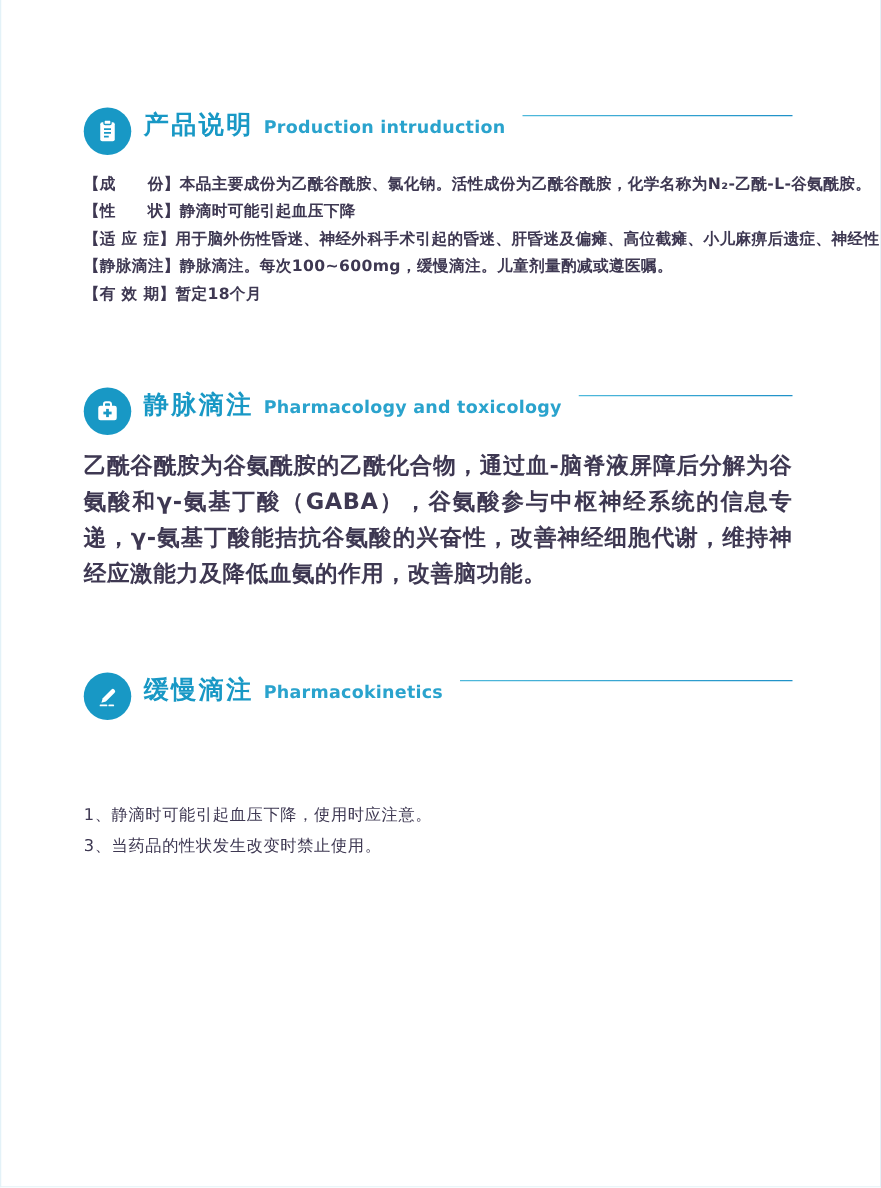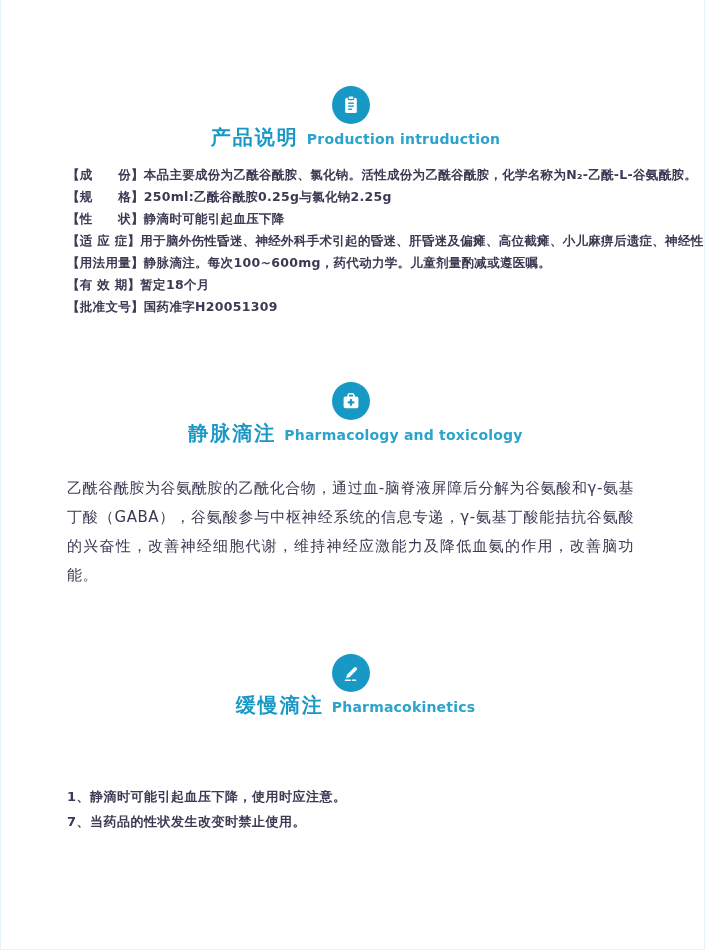--- a/index.html
+++ b/index.html
@@ -14,22 +14,20 @@
     border-bottom:1px solid #e3f2f8;
     padding:86px 70px 40px 66px;
     font-family:"DejaVu Sans","Liberation Sans",sans-serif;
     color:#3e3852;
     overflow:hidden;
   }
   .section{margin:0;}
   .section + .section{margin-top:64px;}
   .section-header{
     display:flex;
-    align-items:center;
-    flex-direction:column;
   }
   .icon-circle{
     flex:0 0 auto;
     width:38px;height:38px;
     border-radius:50%;
     background:#1898c5;
     display:flex;align-items:center;justify-content:center;
   }
   .icon-circle svg{width:24px;height:24px;display:block;}
   .header-text{
@@ -61,31 +59,31 @@
   }
   .spec-list{margin-top:12px;}
   .spec-row{
     font-size:12.5px;
     font-weight:600;
     line-height:22px;
     letter-spacing:0.3px;
     white-space:nowrap;
   }
   .body-paragraph{
-    margin-top:26px;
-    font-size:15px;
-    font-weight:400;
+    margin-top:10px;
+    font-size:18px;
+    font-weight:700;
     line-height:29px;
     letter-spacing:0.5px;
     text-align:justify;
   }
   .caution-list{margin-top:12px;}
   .caution-row{
     font-size:13px;
-    font-weight:700;
+    font-weight:400;
     line-height:25px;
     letter-spacing:0.5px;
   }
 </style>
 </head>
 <body>
 
 <div class="page">
 
   <div class="section">
@@ -100,26 +98,24 @@
         </svg>
       </span>
       <div class="header-text">
         <span class="section-title">产品说明</span>
         <span class="section-subtitle">Production intruduction</span>
       </div>
       <div class="header-rule"></div>
     </div>
     <div class="spec-list">
       <div class="spec-row">【成　　份】本品主要成份为乙酰谷酰胺、氯化钠。活性成份为乙酰谷酰胺，化学名称为N₂-乙酰-L-谷氨酰胺。</div>
-      <div class="spec-row">【规　　格】250ml:乙酰谷酰胺0.25g与氯化钠2.25g</div>
       <div class="spec-row">【性　　状】静滴时可能引起血压下降</div>
       <div class="spec-row">【适 应 症】用于脑外伤性昏迷、神经外科手术引起的昏迷、肝昏迷及偏瘫、高位截瘫、小儿麻痹后遗症、神经性头痛和腰痛等。</div>
-      <div class="spec-row">【用法用量】静脉滴注。每次100~600mg，药代动力学。儿童剂量酌减或遵医嘱。</div>
+      <div class="spec-row">【静脉滴注】静脉滴注。每次100~600mg，缓慢滴注。儿童剂量酌减或遵医嘱。</div>
       <div class="spec-row">【有 效 期】暂定18个月</div>
-      <div class="spec-row">【批准文号】国药准字H20051309</div>
     </div>
   </div>
 
   <div class="section">
     <div class="section-header">
       <span class="icon-circle">
         <svg viewBox="0 0 24 24">
           <path d="M9.2 8 V6.3 a1.5 1.5 0 0 1 1.5 -1.5 h2.6 a1.5 1.5 0 0 1 1.5 1.5 V8" fill="none" stroke="#ffffff" stroke-width="1.6"></path>
           <rect x="4.6" y="7.6" width="14.8" height="11.6" rx="1.8" fill="#ffffff"></rect>
           <rect x="10.9" y="10.1" width="2.2" height="6.6" fill="#1898c5"></rect>
@@ -148,17 +144,17 @@
         <span class="section-title">缓慢滴注</span>
         <span class="section-subtitle">Pharmacokinetics</span>
       </div>
       <div class="header-rule"></div>
     </div>
   </div>
 
   <div class="section">
     <div class="caution-list">
       <div class="caution-row">1、静滴时可能引起血压下降，使用时应注意。</div>
-      <div class="caution-row">7、当药品的性状发生改变时禁止使用。</div>
+      <div class="caution-row">3、当药品的性状发生改变时禁止使用。</div>
     </div>
   </div>
 
 </div>
 
 </body></html>

